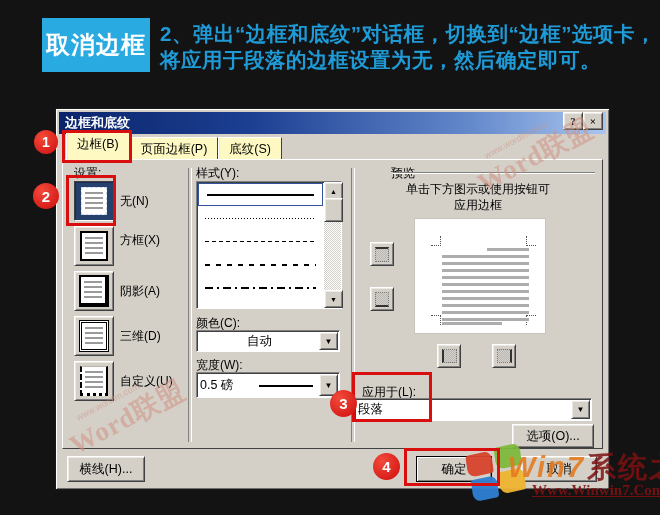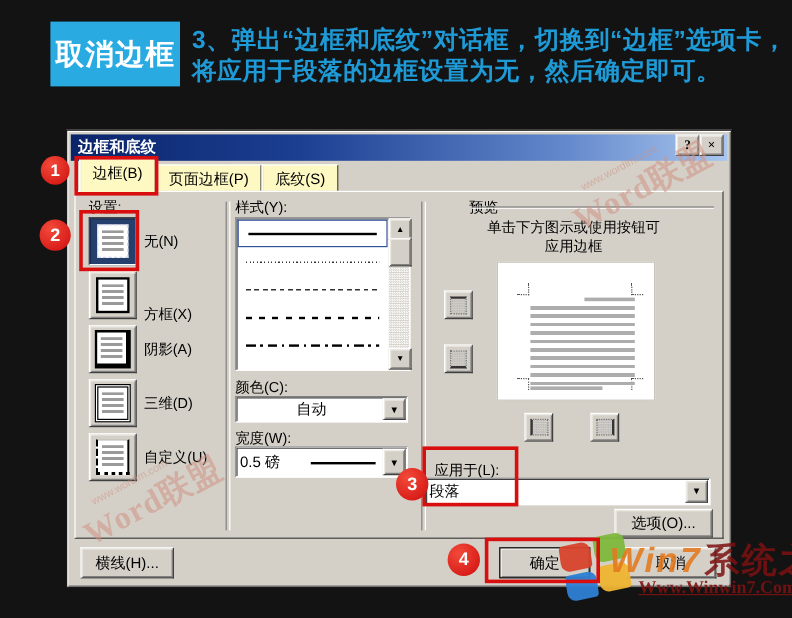--- a/index.html
+++ b/index.html
@@ -96,21 +96,21 @@
   .sys-title{font-size:29px;font-weight:bold;color:rgba(125,18,18,0.85);letter-spacing:2px;white-space:nowrap;}
   .sys-win{color:rgba(226,122,32,0.9);font-style:italic;margin-right:2px;}
   .sys-url{font-size:15px;font-weight:bold;font-family:"Liberation Serif",serif;color:rgba(125,18,18,0.9);white-space:nowrap;}
 </style>
 </head>
 <body>
 
 <div id="stage">
 
   <div class="hdr-badge">取消边框</div>
-  <div class="hdr-text">3、弹出“边框和底纹”对话框，切换到“边框”选项卡，将应用于段落的边框设置为无，然后确定即可。</div>
+  <div class="hdr-text">2、弹出“边框和底纹”对话框，切换到“边框”选项卡，将应用于段落的边框设置为无，然后确定即可。</div>
 
   <div class="dialog">
 
     <div class="titlebar">
       <span>边框和底纹</span>
     </div>
     <div class="tb-btn btn3d" style="right:26px;">?</div>
     <div class="tb-btn btn3d" style="right:6px;">×</div>
 
     <div class="tabs">
@@ -130,21 +130,21 @@
             <div class="txt"></div>
           </div>
       </div>
       <div class="lbl" style="left:57px;top:33px;">无(N)</div>
 
       <div class="setbtn btn3d" style="top:66px;">
         <div class="seticon icon-box">
             <div class="txt"></div>
           </div>
       </div>
-      <div class="lbl" style="left:57px;top:94px;">方框(X)</div>
+      <div class="lbl" style="left:57px;top:72px;">方框(X)</div>
 
       <div class="setbtn btn3d" style="top:111px;">
         <div class="seticon icon-shadow">
             <div class="txt"></div>
           </div>
       </div>
       <div class="lbl" style="left:57px;top:123px;">阴影(A)</div>
 
       <div class="setbtn btn3d" style="top:156px;">
         <div class="seticon icon-3d">

